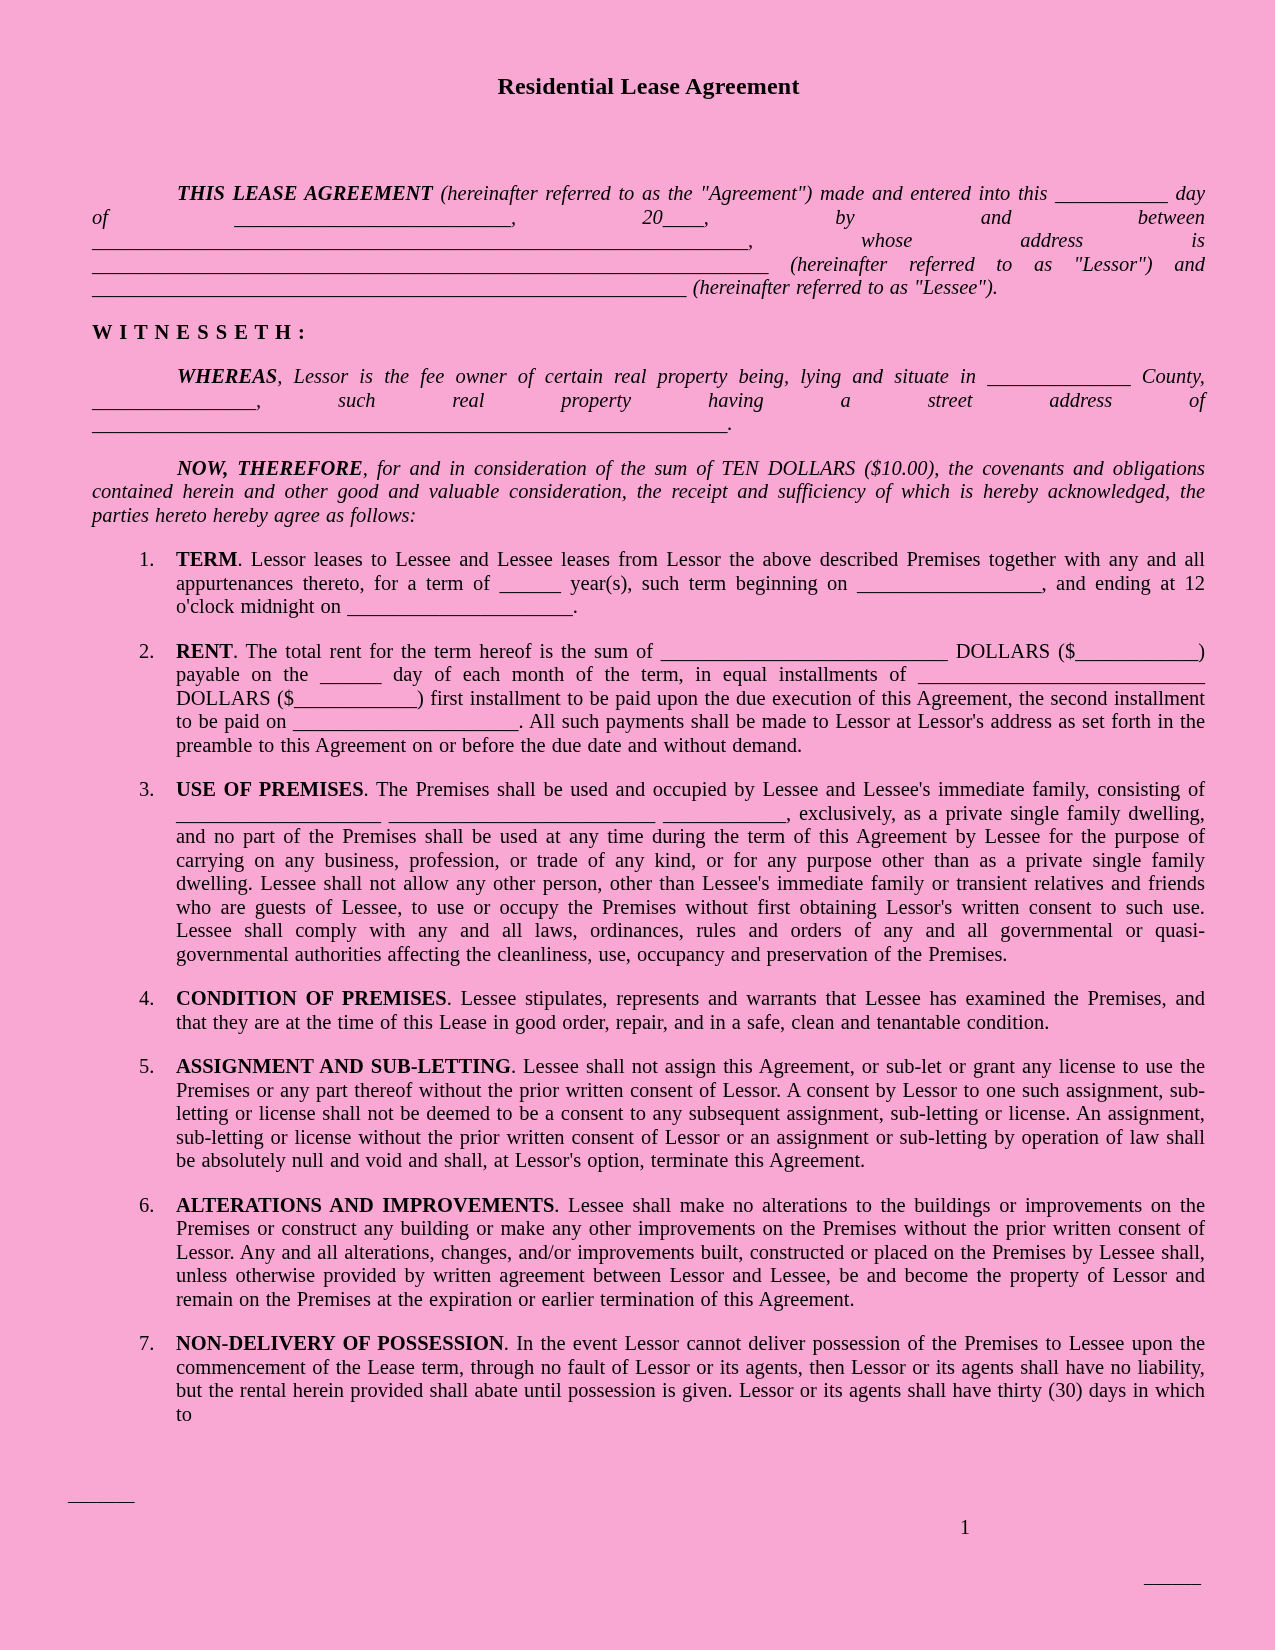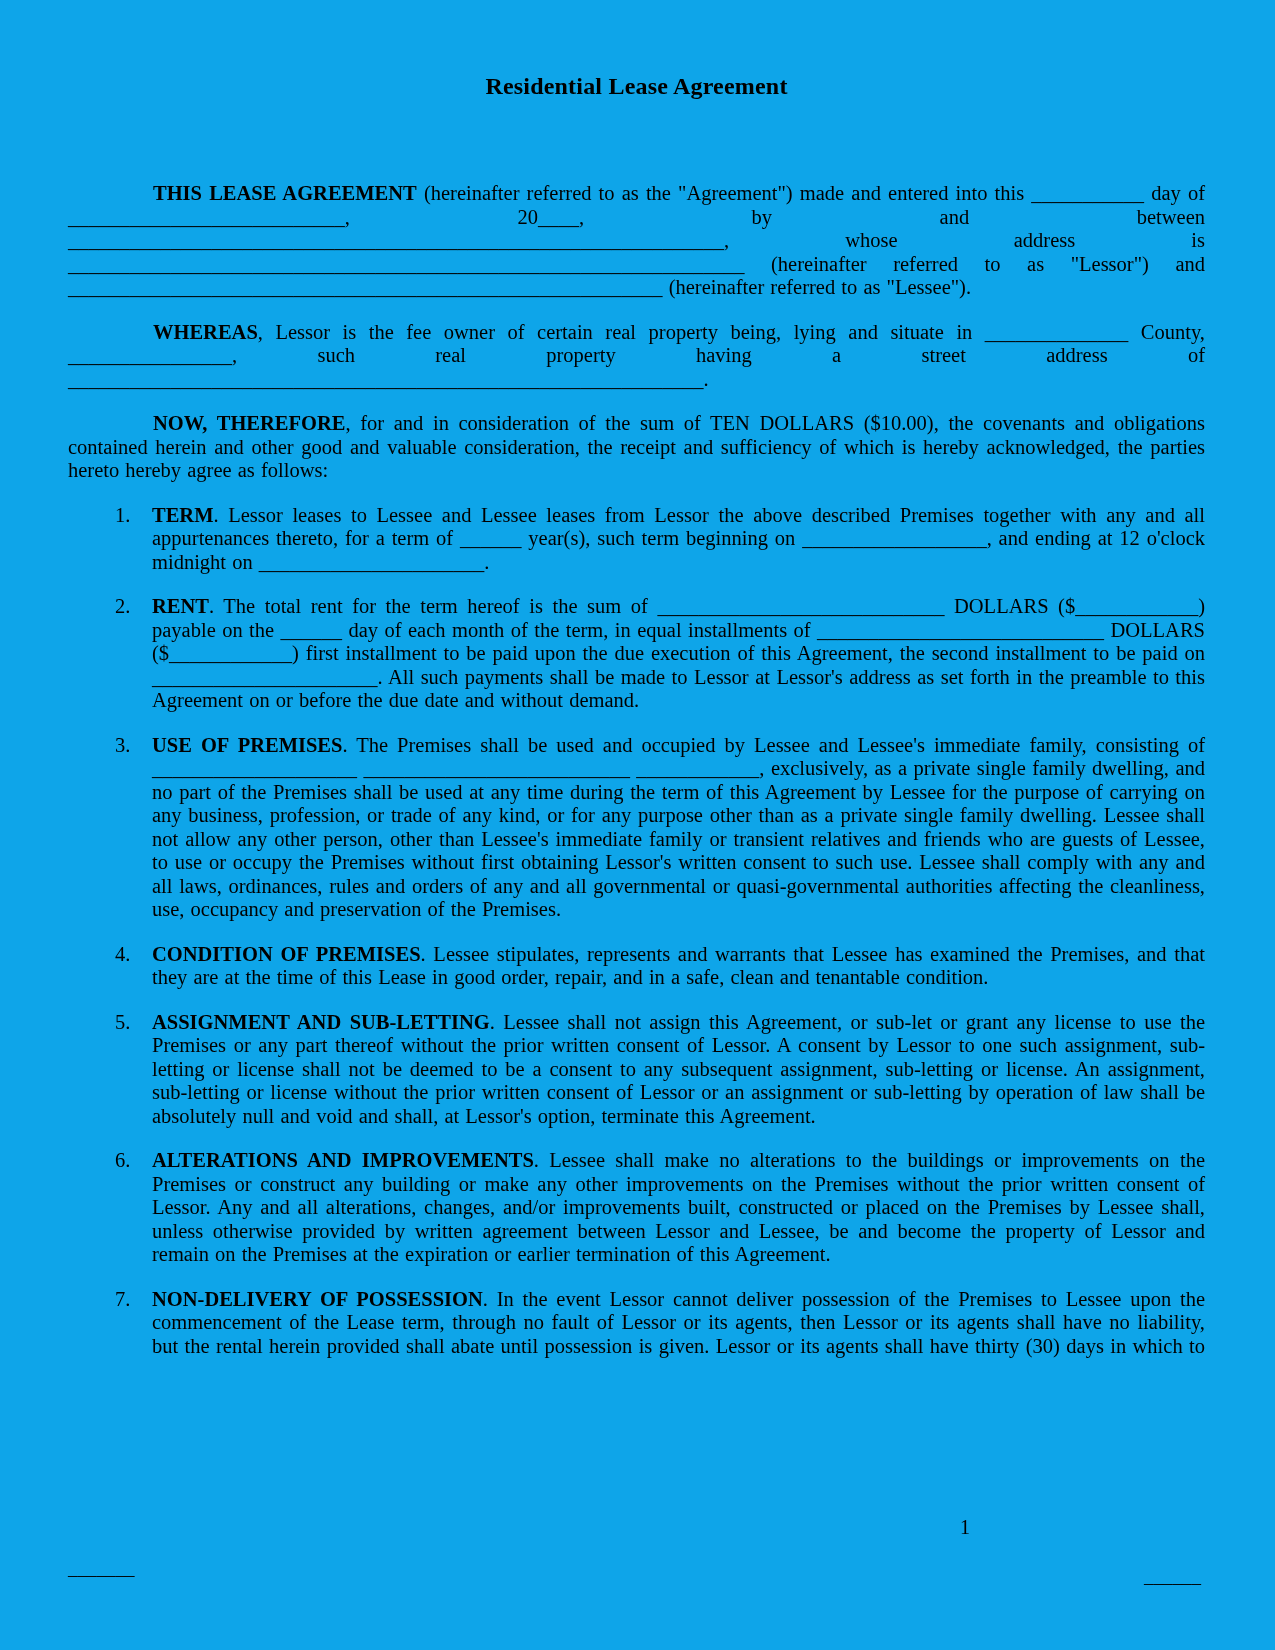--- a/index.html
+++ b/index.html
@@ -12,37 +12,38 @@
     height: 1650px;
     position: relative;
     overflow: hidden;
     color: #000000;
     font-family: "Liberation Serif", "DejaVu Serif", serif;
   }
   .page {
     position: absolute;
     inset: 0;
     box-sizing: border-box;
-    padding: 72px 70px 0 68px;
-    background: #0ea5e9;
+    padding: 72px 70px 0 92px;
+    background: #f9a8d4;
   }
   .doc-title {
     text-align: center;
     font-weight: bold;
     font-size: 24px;
     line-height: 28px;
     letter-spacing: 0.2px;
   }
   .para {
     margin: 21px 0 0 0;
     text-align: justify;
     text-indent: 85px;
     font-size: 20.5px;
     line-height: 23.5px;
     word-spacing: 1px;
+    font-style: italic;
   }
   .preamble {
     margin-top: 82px;
   }
   .witnesseth {
     margin: 21px 0 0 0;
     font-weight: bold;
     font-size: 20.5px;
     line-height: 23.5px;
     letter-spacing: 1px;
@@ -86,34 +87,35 @@
     position: absolute;
     left: 1120px;
     top: 1566px;
     font-size: 19px;
     line-height: 22px;
     margin-left: 24px;
   }
   .footer-blank-left {
     position: absolute;
     left: 68px;
-    top: 1558px;
+    top: 1484px;
     font-size: 19px;
     line-height: 22px;
   }
 </style>
 </head>
 <body>
 
 <div class="page">
 
   <div class="doc-title">Residential Lease Agreement</div>
 
   <p class="para preamble"><span class="b">THIS LEASE AGREEMENT</span><span> (hereinafter referred to as the "Agreement") made and entered into this ___________ day of ___________________________, 20____, by and between ________________________________________________________________, whose address is __________________________________________________________________ (hereinafter referred to as "Lessor") and __________________________________________________________ (hereinafter referred to as "Lessee").</span></p>
 
+  <p class="witnesseth">W I T N E S S E T H :</p>
 
   <p class="para"><span class="b">WHEREAS</span><span>, Lessor is the fee owner of certain real property being, lying and situate in ______________ County, ________________, such real property having a street address of ______________________________________________________________.</span></p>
 
 
 
   <p class="para"><span class="b">NOW, THEREFORE</span><span>, for and in consideration of the sum of TEN DOLLARS ($10.00), the covenants and obligations contained herein and other good and valuable consideration, the receipt and sufficiency of which is hereby acknowledged, the parties hereto hereby agree as follows:</span></p>
 
   <div class="clause"><span class="num">1.</span><span class="b">TERM</span><span>.  Lessor leases to Lessee and Lessee leases from Lessor the above described Premises together with any and all appurtenances thereto, for a term of ______ year(s), such term beginning on __________________, and ending at 12 o'clock midnight on ______________________.</span></div>
 
   <div class="clause"><span class="num">2.</span><span class="b">RENT</span><span>.  The total rent for the term hereof is the sum of ____________________________ DOLLARS ($____________) payable on the ______ day of each month of the term, in equal installments of ____________________________ DOLLARS ($____________) first installment to be paid upon the due execution of this Agreement, the second installment to be paid on ______________________.  All such payments shall be made to Lessor at Lessor's address as set forth in the preamble to this Agreement on or before the due date and without demand.</span></div>

